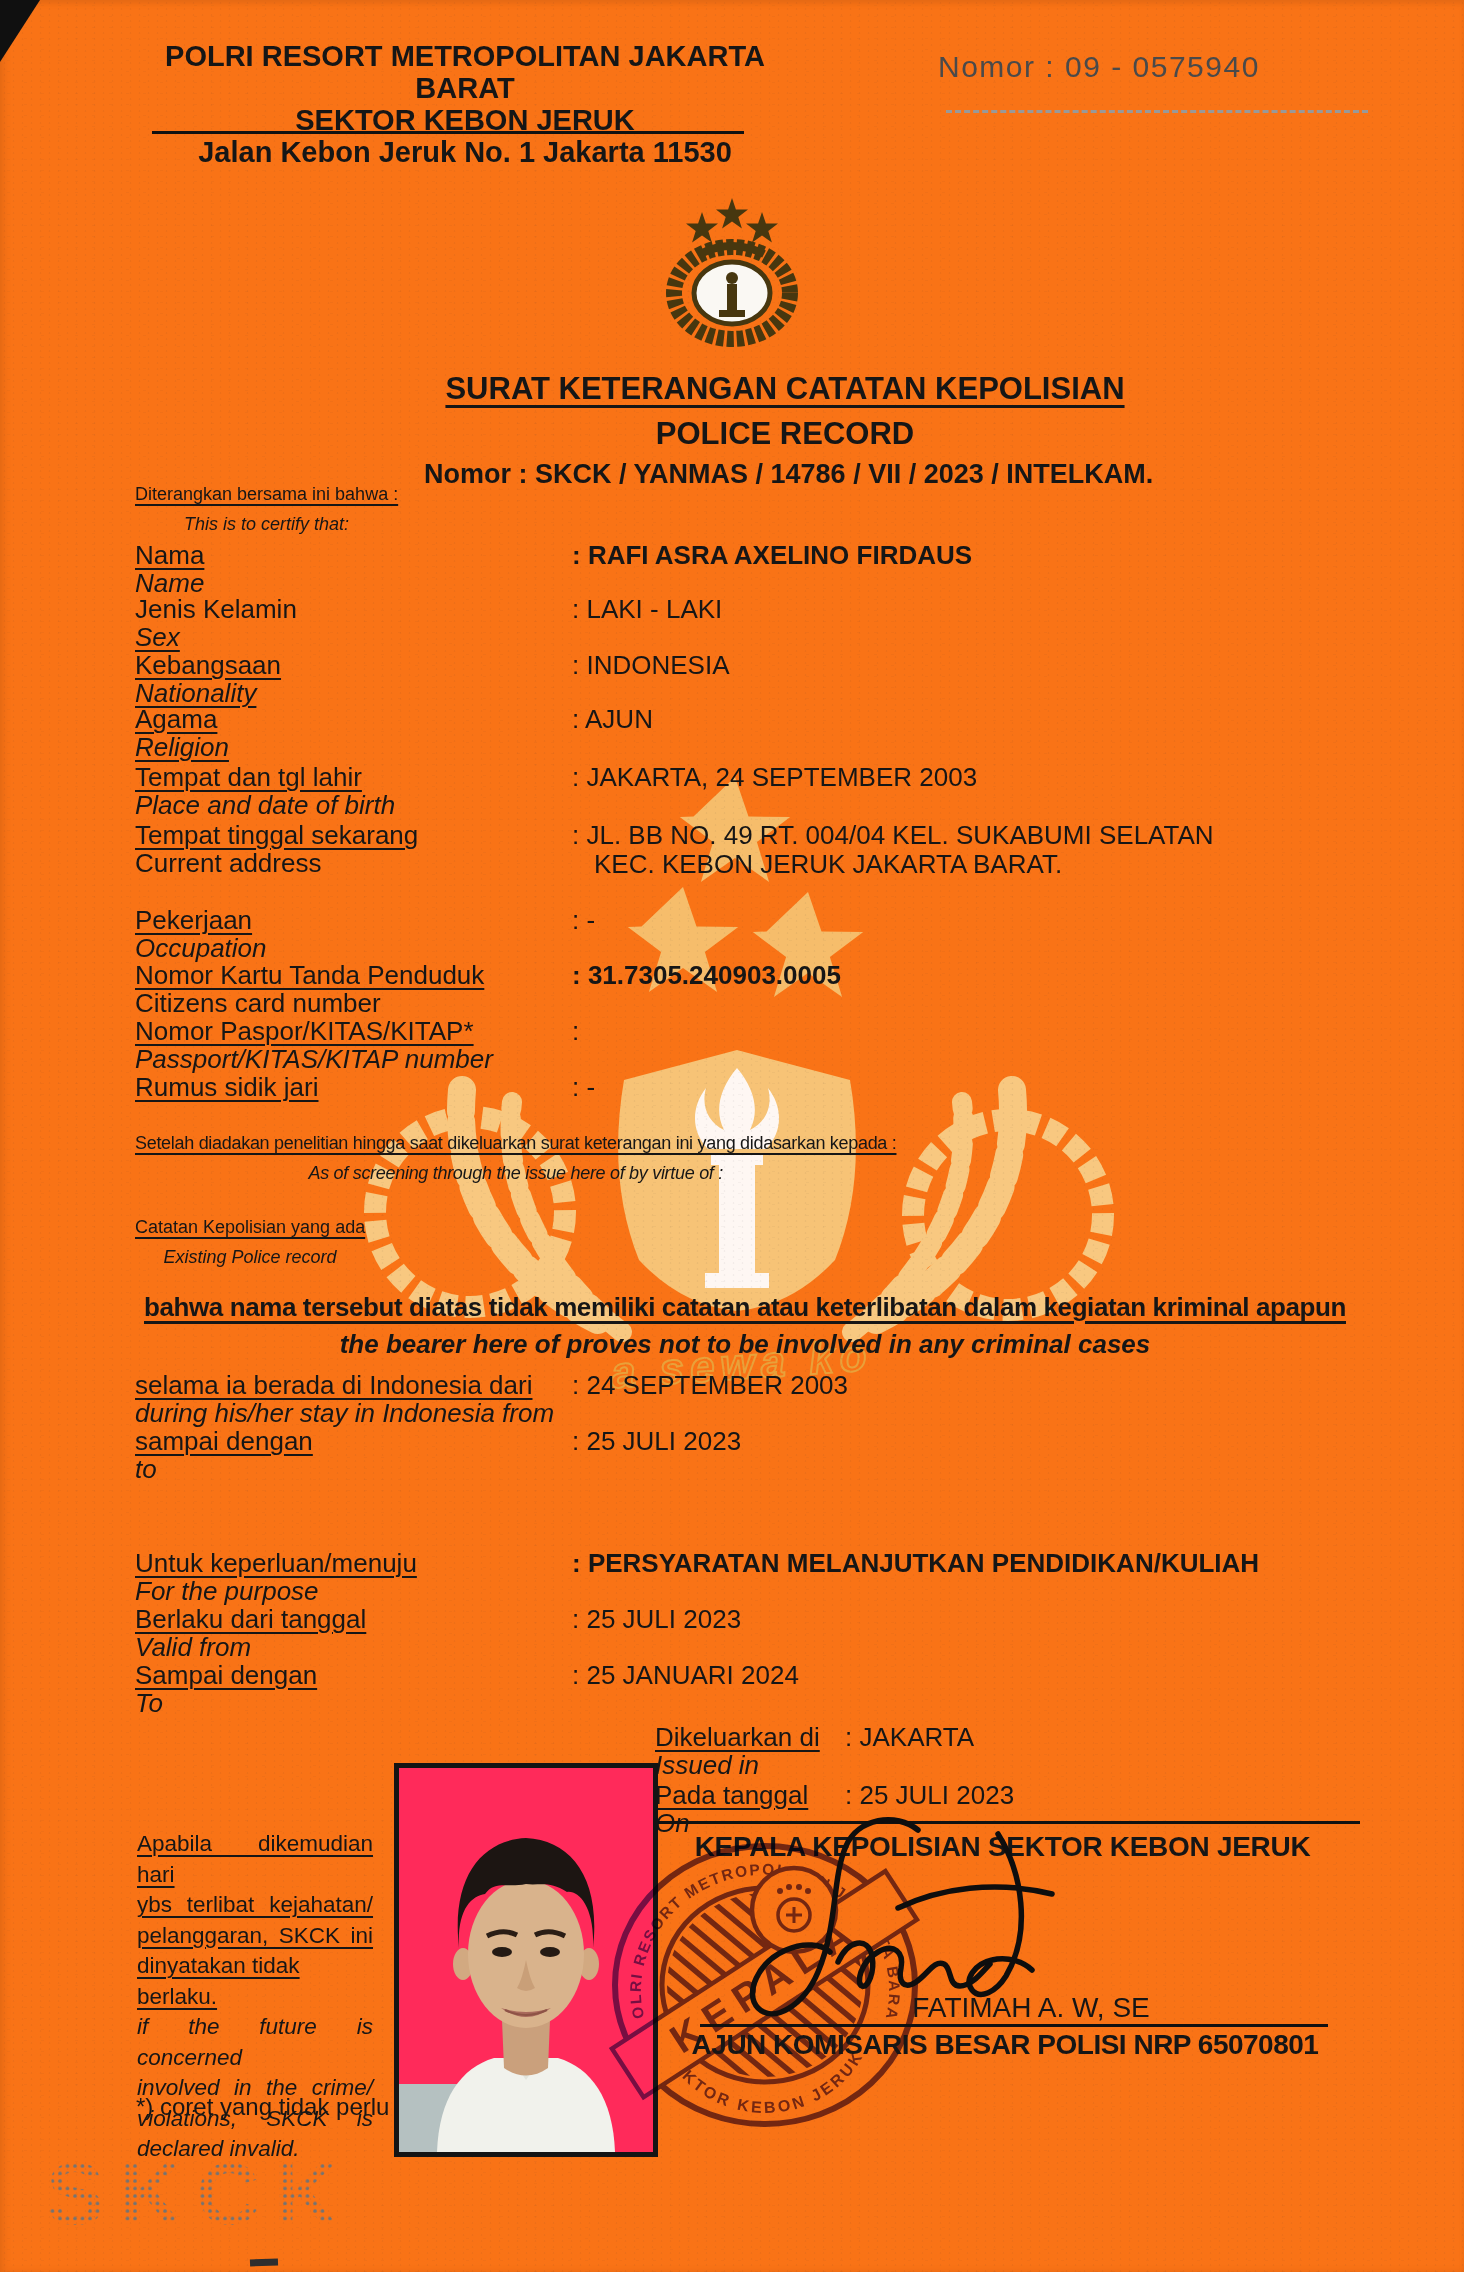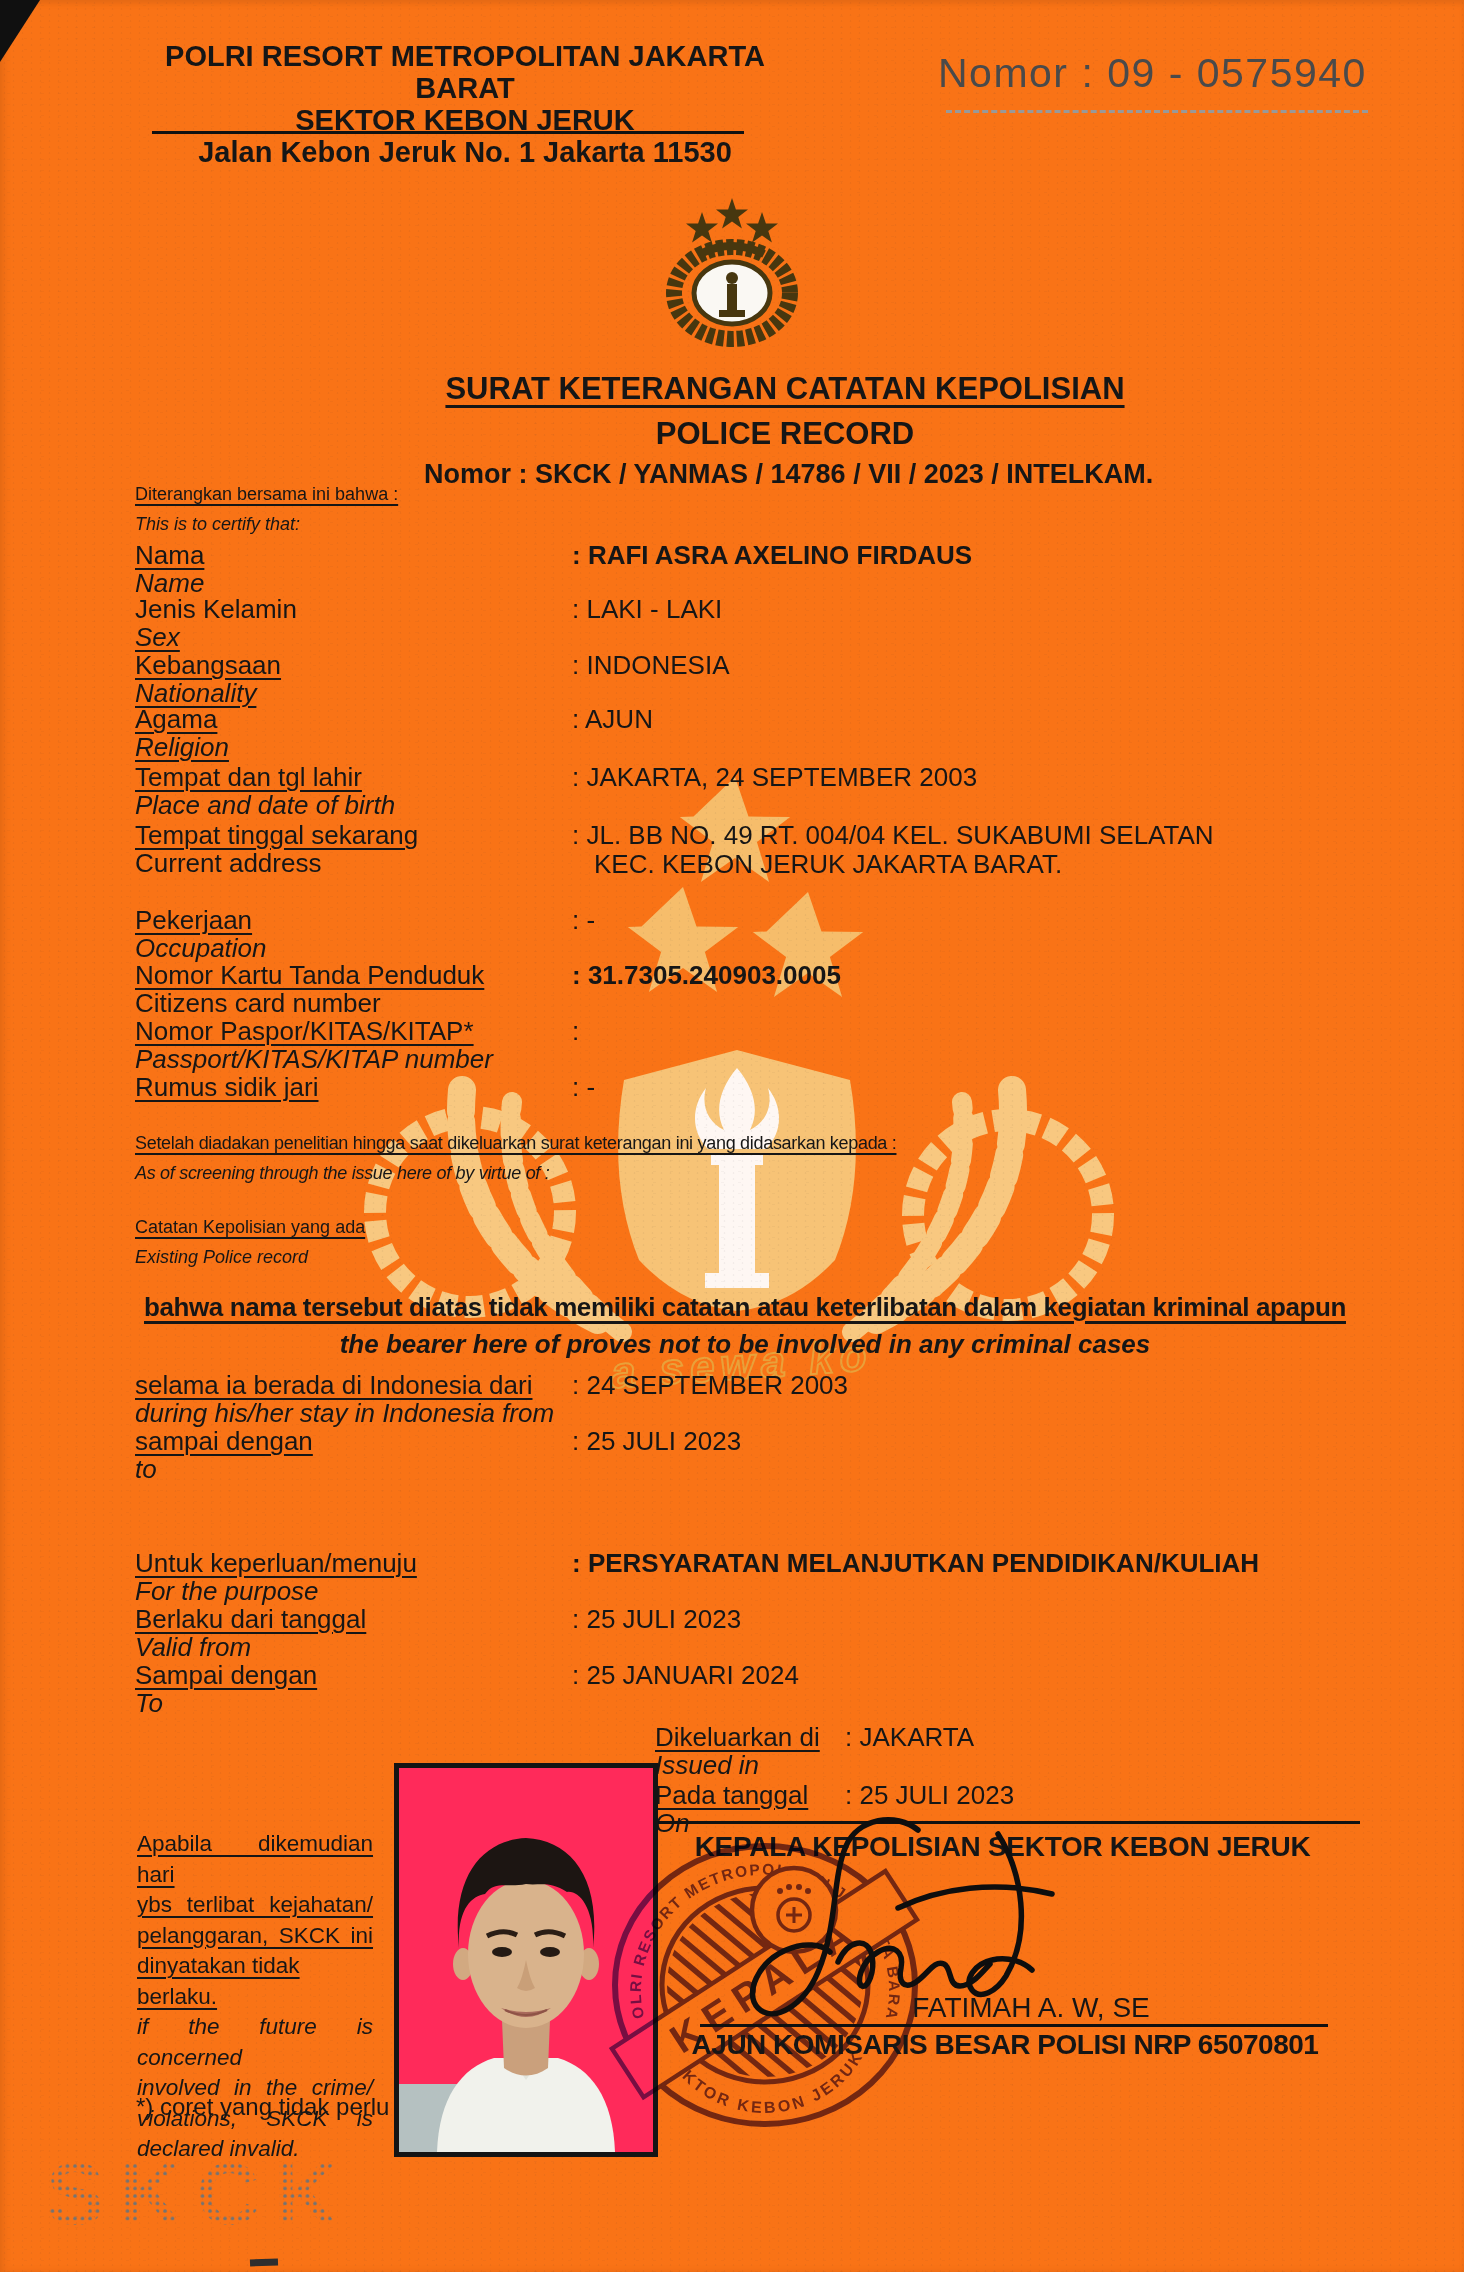--- a/index.html
+++ b/index.html
@@ -5,27 +5,27 @@
   html,body{margin:0;padding:0;background:#e9e9e7;}
   .page{position:relative;width:1464px;height:2272px;margin:0 auto;background:#f97316;
         font-family:"Liberation Sans",sans-serif;color:#161616;overflow:hidden;
         box-shadow:inset 4px 0 8px rgba(0,0,0,.07), inset 0 4px 6px rgba(0,0,0,.05);}
   .page::before{content:"";position:absolute;inset:0;z-index:1;pointer-events:none;
         background-image:radial-gradient(rgba(40,40,40,.05) 1px, transparent 1.3px),
                          radial-gradient(rgba(60,60,50,.04) 1px, transparent 1.5px);
         background-size:9px 6px, 17px 11px;}
   .abs{position:absolute;}
   .u{text-decoration:underline;text-decoration-thickness:2px;text-underline-offset:4px;}
-  .it{font-style:italic;}
+  .it{font-style:italic;text-align:center;}
   .b{font-weight:700;}
   .nw{white-space:nowrap;}
   
   .office{left:140px;top:40px;width:650px;text-align:center;font-size:29px;font-weight:700;line-height:32px;z-index:2;}
   .office-rule{left:152px;top:131px;width:592px;height:3px;background:#111;z-index:2;}
-  .docnum{left:938px;top:50px;font-size:41px;color:#4a4a4a;letter-spacing:1.5px;z-index:2;}
+  .docnum{left:938px;top:50px;font-size:30px;color:#4a4a4a;letter-spacing:1.5px;z-index:2;}
   .docnum-rule{left:946px;top:110px;width:422px;border-bottom:3px dashed #999;z-index:2;}
   
   .titleblock{left:380px;top:371px;width:722px;text-align:center;z-index:2;margin-left:44px;}
   .t1{font-size:31px;font-weight:700;text-decoration:underline;text-decoration-thickness:3px;text-underline-offset:6px;}
   .t2{font-size:31px;font-weight:700;margin-top:9px;}
   .t3{font-size:27px;font-weight:700;margin-top:7px;}
   
   .para{font-size:18px;line-height:30px;z-index:2;}
   
   .frow{position:absolute;left:135px;width:1270px;font-size:26px;z-index:2;}

